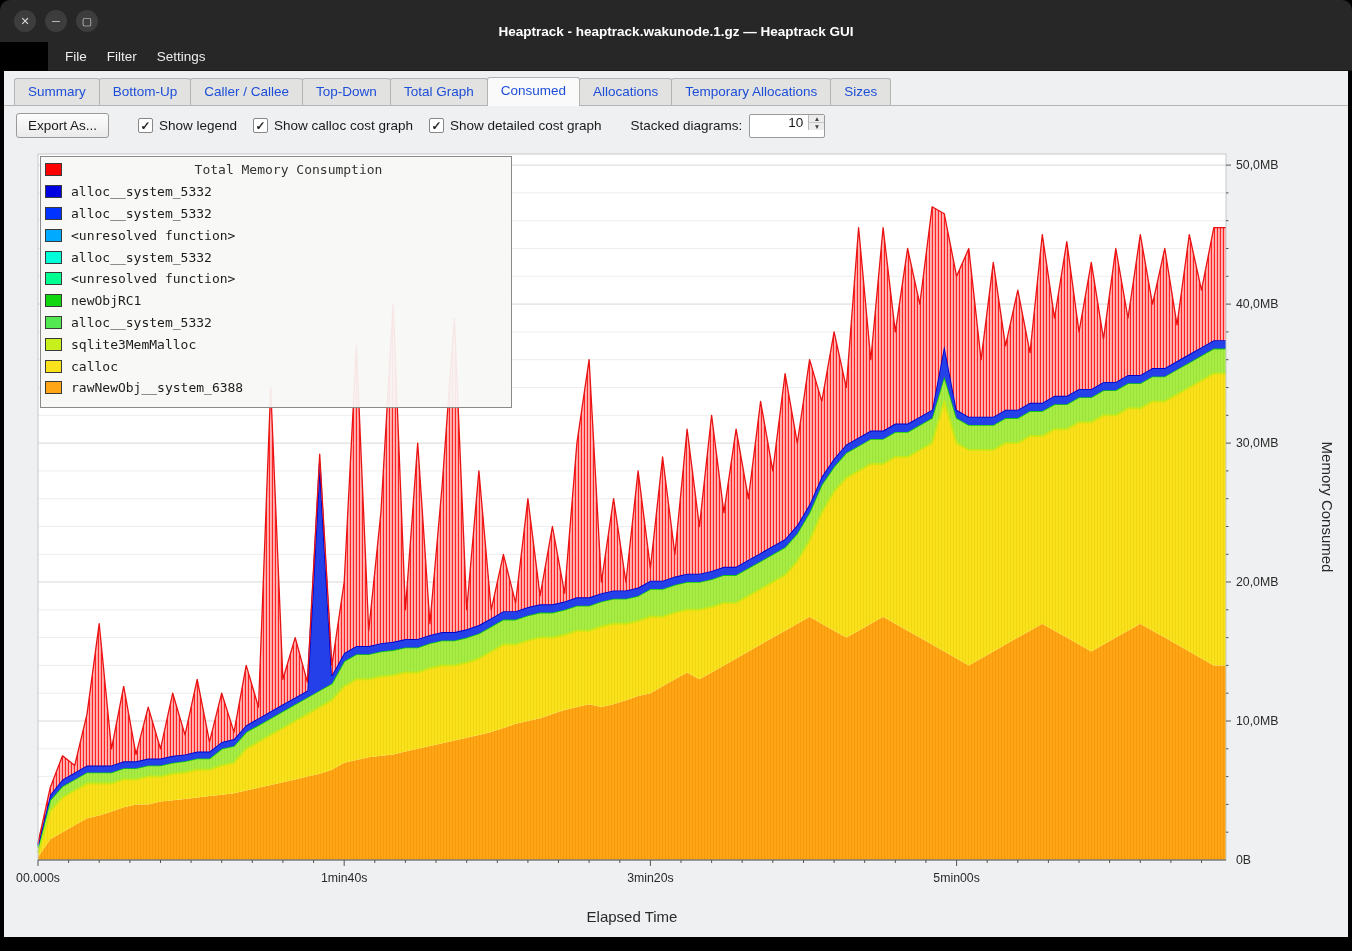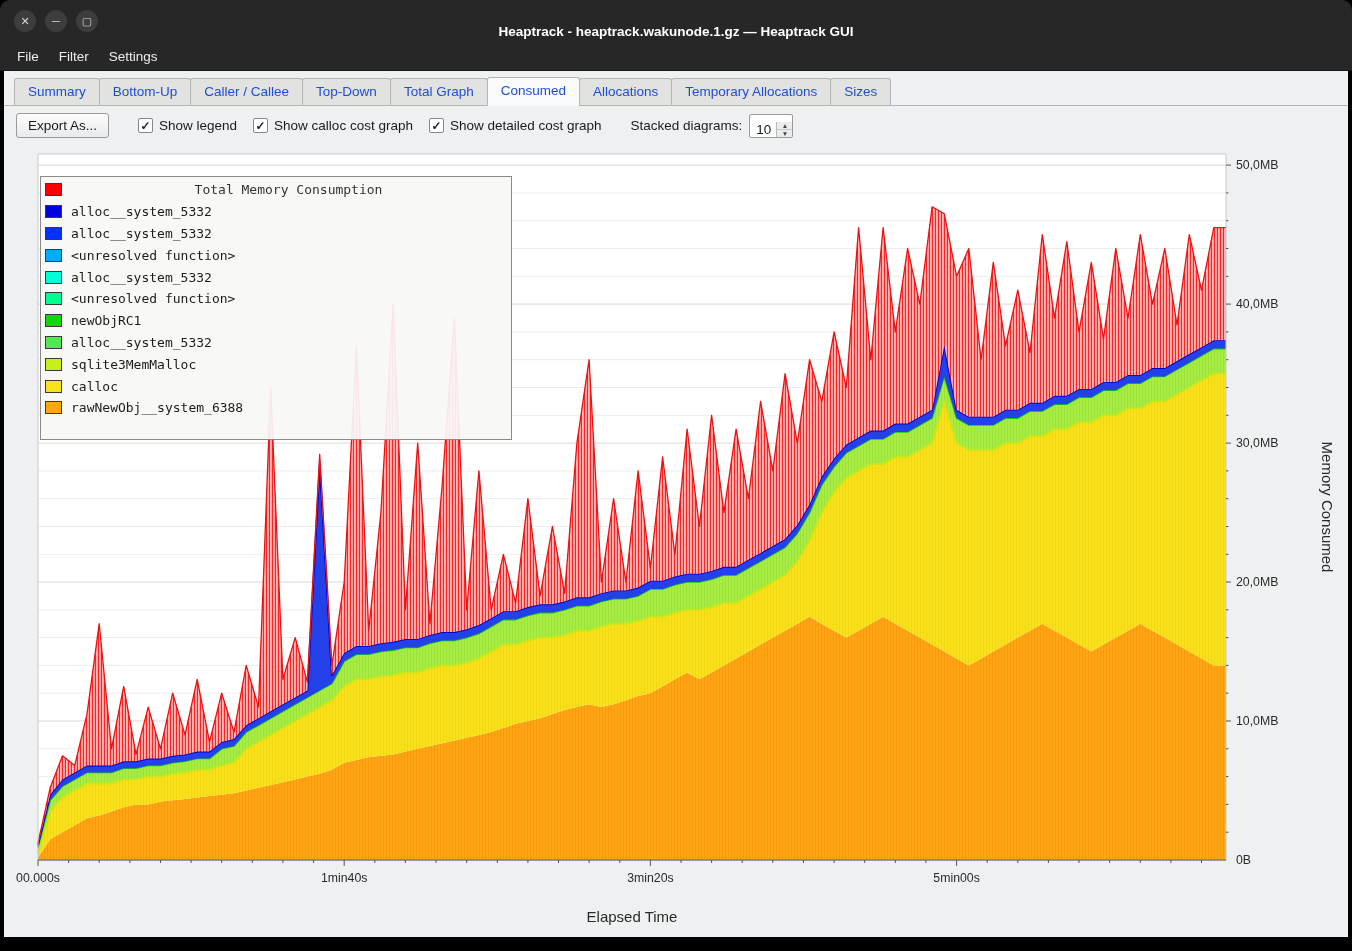--- a/index.html
+++ b/index.html
@@ -9,21 +9,21 @@
             overflow:hidden; display:flex; flex-direction:column; }
   
   .titlebar { height:42px; background:#272727; position:relative; flex:0 0 auto; }
   .win-controls { position:absolute; left:14px; top:10px; display:flex; gap:9px; z-index:2; }
   .wbtn { width:22px; height:22px; border-radius:50%; background:#3d3d3d; color:#d8d8d8;
           display:flex; align-items:center; justify-content:center; font-size:11px; cursor:default; }
   .title { position:absolute; inset:0; display:flex; align-items:center; justify-content:center;
            color:#ffffff; font-weight:bold; font-size:13.5px; pointer-events:none;margin-top:20px; }
   
   .menubar { height:29px; background:#272727; display:flex; align-items:center;
-             padding-left:8px; gap:2px; flex:0 0 auto; border-bottom:1px solid #191919; }
+             padding-left:8px; gap:2px; flex:0 0 auto; border-bottom:1px solid #191919;margin-left:48px; }
   .menu-item { color:#ededed; font-size:13.5px; padding:3px 9px; border-radius:3px; }
   
   .main { flex:1; margin:0 4px 14px 4px; background:#eff0f1; display:flex; flex-direction:column; }
   
   .tabbar { display:flex; align-items:flex-end; padding:6px 0 0 10px;
             border-bottom:1px solid #b4b4b4; flex:0 0 auto; }
   .tab { font-size:13.5px; color:#1d4ed8; padding:5px 13px 6px 13px; background:#e2e2e1;
          border:1px solid #b4b4b4; border-bottom:none; border-radius:3px 3px 0 0; margin-right:-1px; }
   .tab.active { background:#fafafa; position:relative; margin-bottom:-1px; padding-bottom:8px; }
   
@@ -31,35 +31,35 @@
              font-size:13.5px; color:#1a1a1a; flex:0 0 auto; }
   .btn { font-family:"Liberation Sans",sans-serif; font-size:13.5px; color:#1a1a1a;
          padding:4px 11px; border:1px solid #9a9a9a; border-radius:3px;
          background:linear-gradient(#fdfdfd,#eaeaea); }
   .checks { display:flex; gap:16px; align-items:center; }
   .cb { display:flex; align-items:center; gap:6px; }
   .box { width:15px; height:15px; background:#fff; border:1px solid #878787; border-radius:2px;
          display:inline-flex; align-items:center; justify-content:center; }
   .chk { font-size:12px; font-weight:bold; color:#1e1e1e; line-height:1; }
   .stacked { display:flex; align-items:center; gap:7px; }
-  .spin { display:inline-flex; align-items:flex-end; border:1px solid #9a9a9a; background:#fff;
-          border-radius:2px; height:24px; }
+  .spin { display:inline-flex; align-items:flex-start; border:1px solid #9a9a9a; background:#fff;
+          border-radius:2px; height:24px;padding-left:32px; }
   .spinval { width:26px; display:flex; align-items:center; padding-left:6px; font-size:13.5px; }
   .arrows { display:flex; flex-direction:column; border-left:1px solid #b9b9b9; width:16px; }
   .arrows span { flex:1; display:flex; align-items:center; justify-content:center;
                  font-size:6.5px; color:#444; background:#ececec; }
   .arrows .up { border-bottom:1px solid #c9c9c9; }
   
   .chart-area { position:relative; margin-top:2px; flex:1; }
   #chart { display:block; }
   #chart text { font-family:"Liberation Sans", sans-serif; fill:#2a2a2a; }
   .legend { position:absolute; left:36px; top:10px; width:472px;
             background:rgba(247,247,246,0.93); border:1px solid #8a8a8a;
-            padding:2px 5px 20px 4px; font-family:"DejaVu Sans Mono", monospace;
-            font-size:13px; color:#1c1c1c;margin-top:20px; }
+            padding:2px 5px 8px 4px; font-family:"DejaVu Sans Mono", monospace;
+            font-size:13px; color:#1c1c1c; }
   .lg-row { display:flex; align-items:center; height:21.8px; }
   .sw { width:17px; height:13px; border:1px solid #3a3a3a; margin-right:9px; flex:0 0 auto; }
   .lg-head .lg-titletext { flex:1; text-align:center; color:#333; }
 </style>
 </head>
 <body>
 
 <div class="window">
   <div class="titlebar">
     <div class="win-controls">

